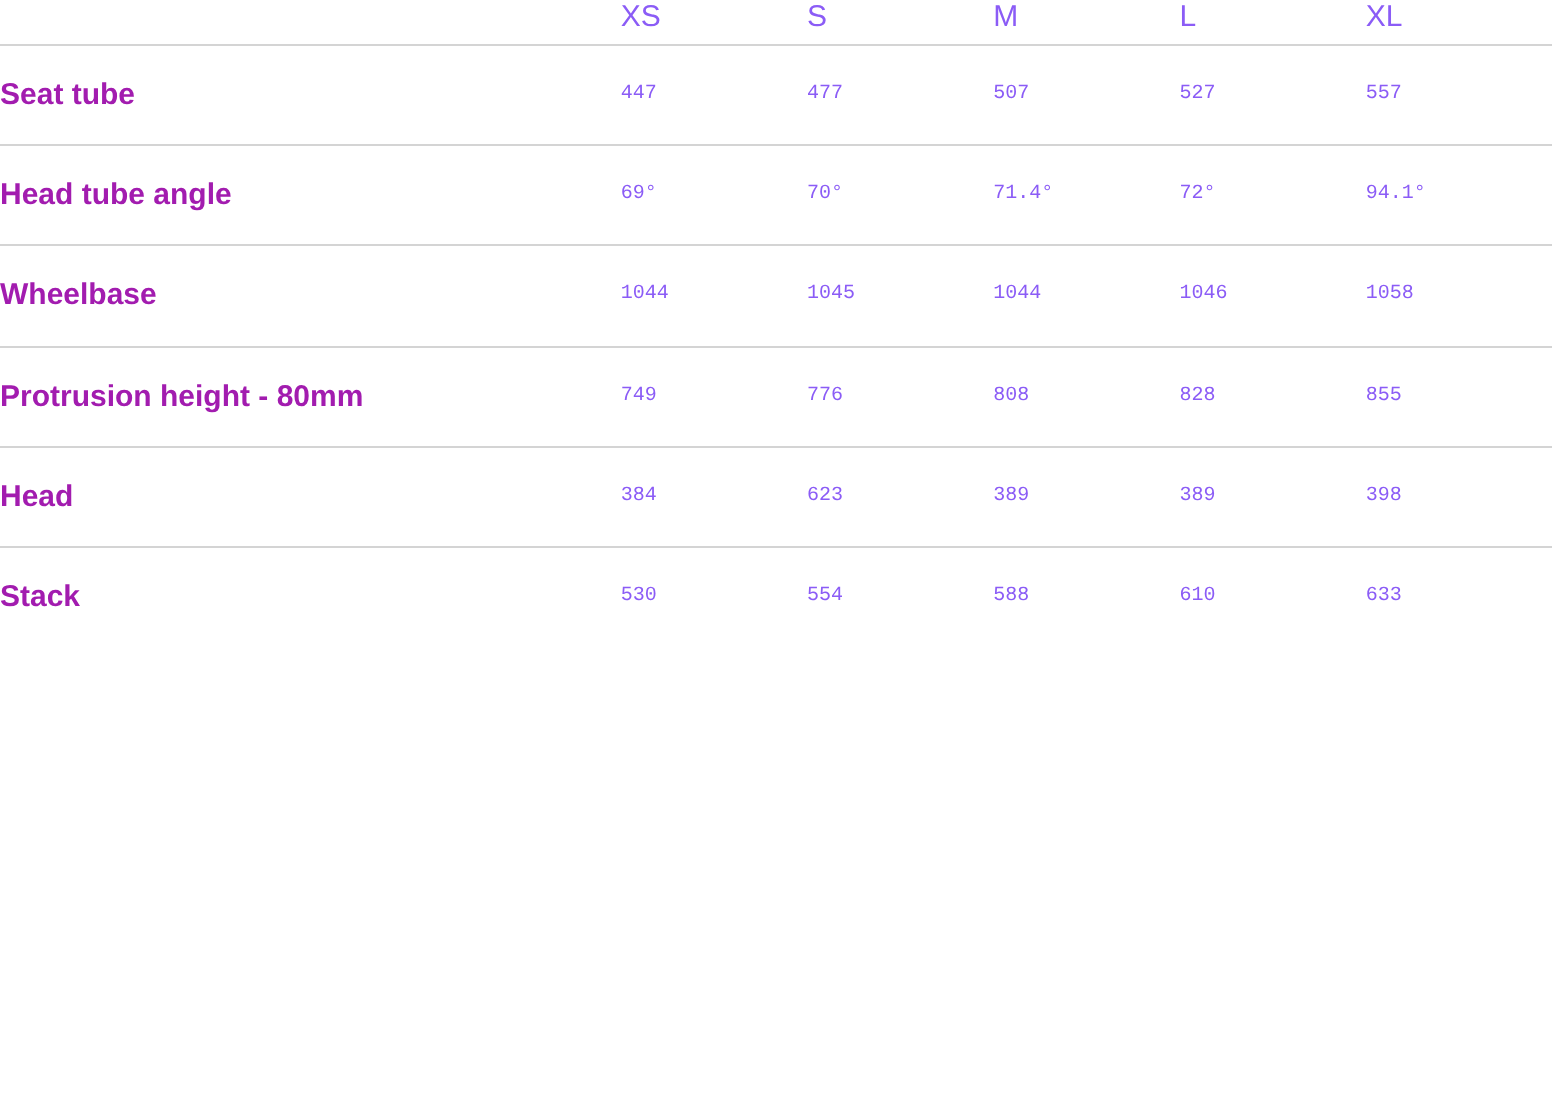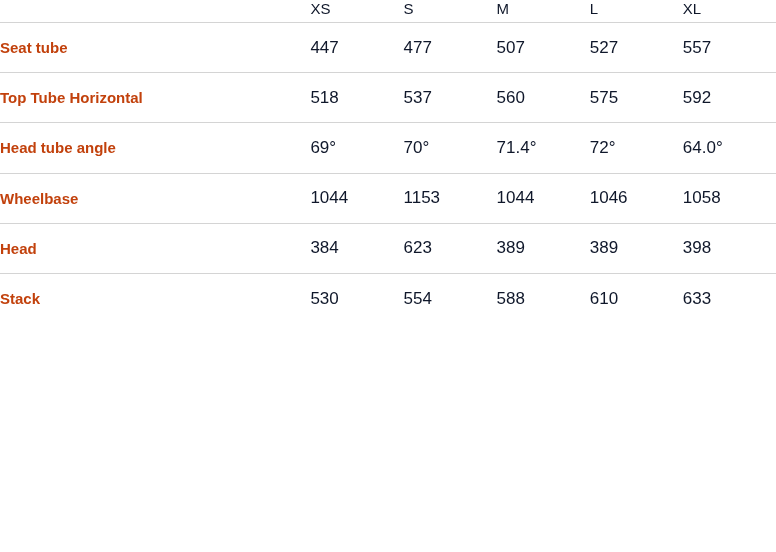--- a/index.html
+++ b/index.html
@@ -25,39 +25,40 @@
     text-align: left;
     vertical-align: middle;
     border-bottom: 1px solid #d4d4d4;
     padding: 0;
     height: 49.2px;
   }
   .geo-table thead th {
     height: 22px;
     font-weight: normal;
     font-size: 15px;
-    color: #0f172a;
+    color: #8b5cf6;
     border-bottom: 1px solid #d4d4d4;
     vertical-align: top;
   }
   .head-label {
     
   }
   .size-head {
     padding-left: 0;
   }
   .row-label {
     font-weight: bold;
     font-size: 15px;
     padding-left: 11px;
-    color: #c2410c;
+    color: #a21caf;
   }
   .cell-value {
-    font-size: 17px;
-    color: #0f172a;
+    font-size: 10px;
+    color: #8b5cf6;
+    font-family: Liberation Mono, monospace;
   }
   tbody tr:first-child th,
   tbody tr:first-child td {
     border-top: 1px solid #d4d4d4;
   }
   tbody tr:last-child th,
   tbody tr:last-child td {
     border-bottom: none;
   }
 </style>
@@ -86,42 +87,42 @@
   <tbody>
     <tr>
       <th class="row-label">Seat tube</th>
       <td class="cell-value">447</td>
       <td class="cell-value">477</td>
       <td class="cell-value">507</td>
       <td class="cell-value">527</td>
       <td class="cell-value">557</td>
     </tr>
     <tr>
-      <th class="row-label">Top Tube Horizontal</th>
-      <td class="cell-value">518</td>
-      <td class="cell-value">537</td>
-      <td class="cell-value">560</td>
-      <td class="cell-value">575</td>
-      <td class="cell-value">592</td>
-    </tr>
-    <tr>
       <th class="row-label">Head tube angle</th>
       <td class="cell-value">69°</td>
       <td class="cell-value">70°</td>
       <td class="cell-value">71.4°</td>
       <td class="cell-value">72°</td>
-      <td class="cell-value">64.0°</td>
+      <td class="cell-value">94.1°</td>
     </tr>
     <tr>
       <th class="row-label">Wheelbase</th>
       <td class="cell-value">1044</td>
-      <td class="cell-value">1153</td>
+      <td class="cell-value">1045</td>
       <td class="cell-value">1044</td>
       <td class="cell-value">1046</td>
       <td class="cell-value">1058</td>
+    </tr>
+    <tr>
+      <th class="row-label">Protrusion height - 80mm</th>
+      <td class="cell-value">749</td>
+      <td class="cell-value">776</td>
+      <td class="cell-value">808</td>
+      <td class="cell-value">828</td>
+      <td class="cell-value">855</td>
     </tr>
     <tr>
       <th class="row-label">Head</th>
       <td class="cell-value">384</td>
       <td class="cell-value">623</td>
       <td class="cell-value">389</td>
       <td class="cell-value">389</td>
       <td class="cell-value">398</td>
     </tr>
     <tr>

